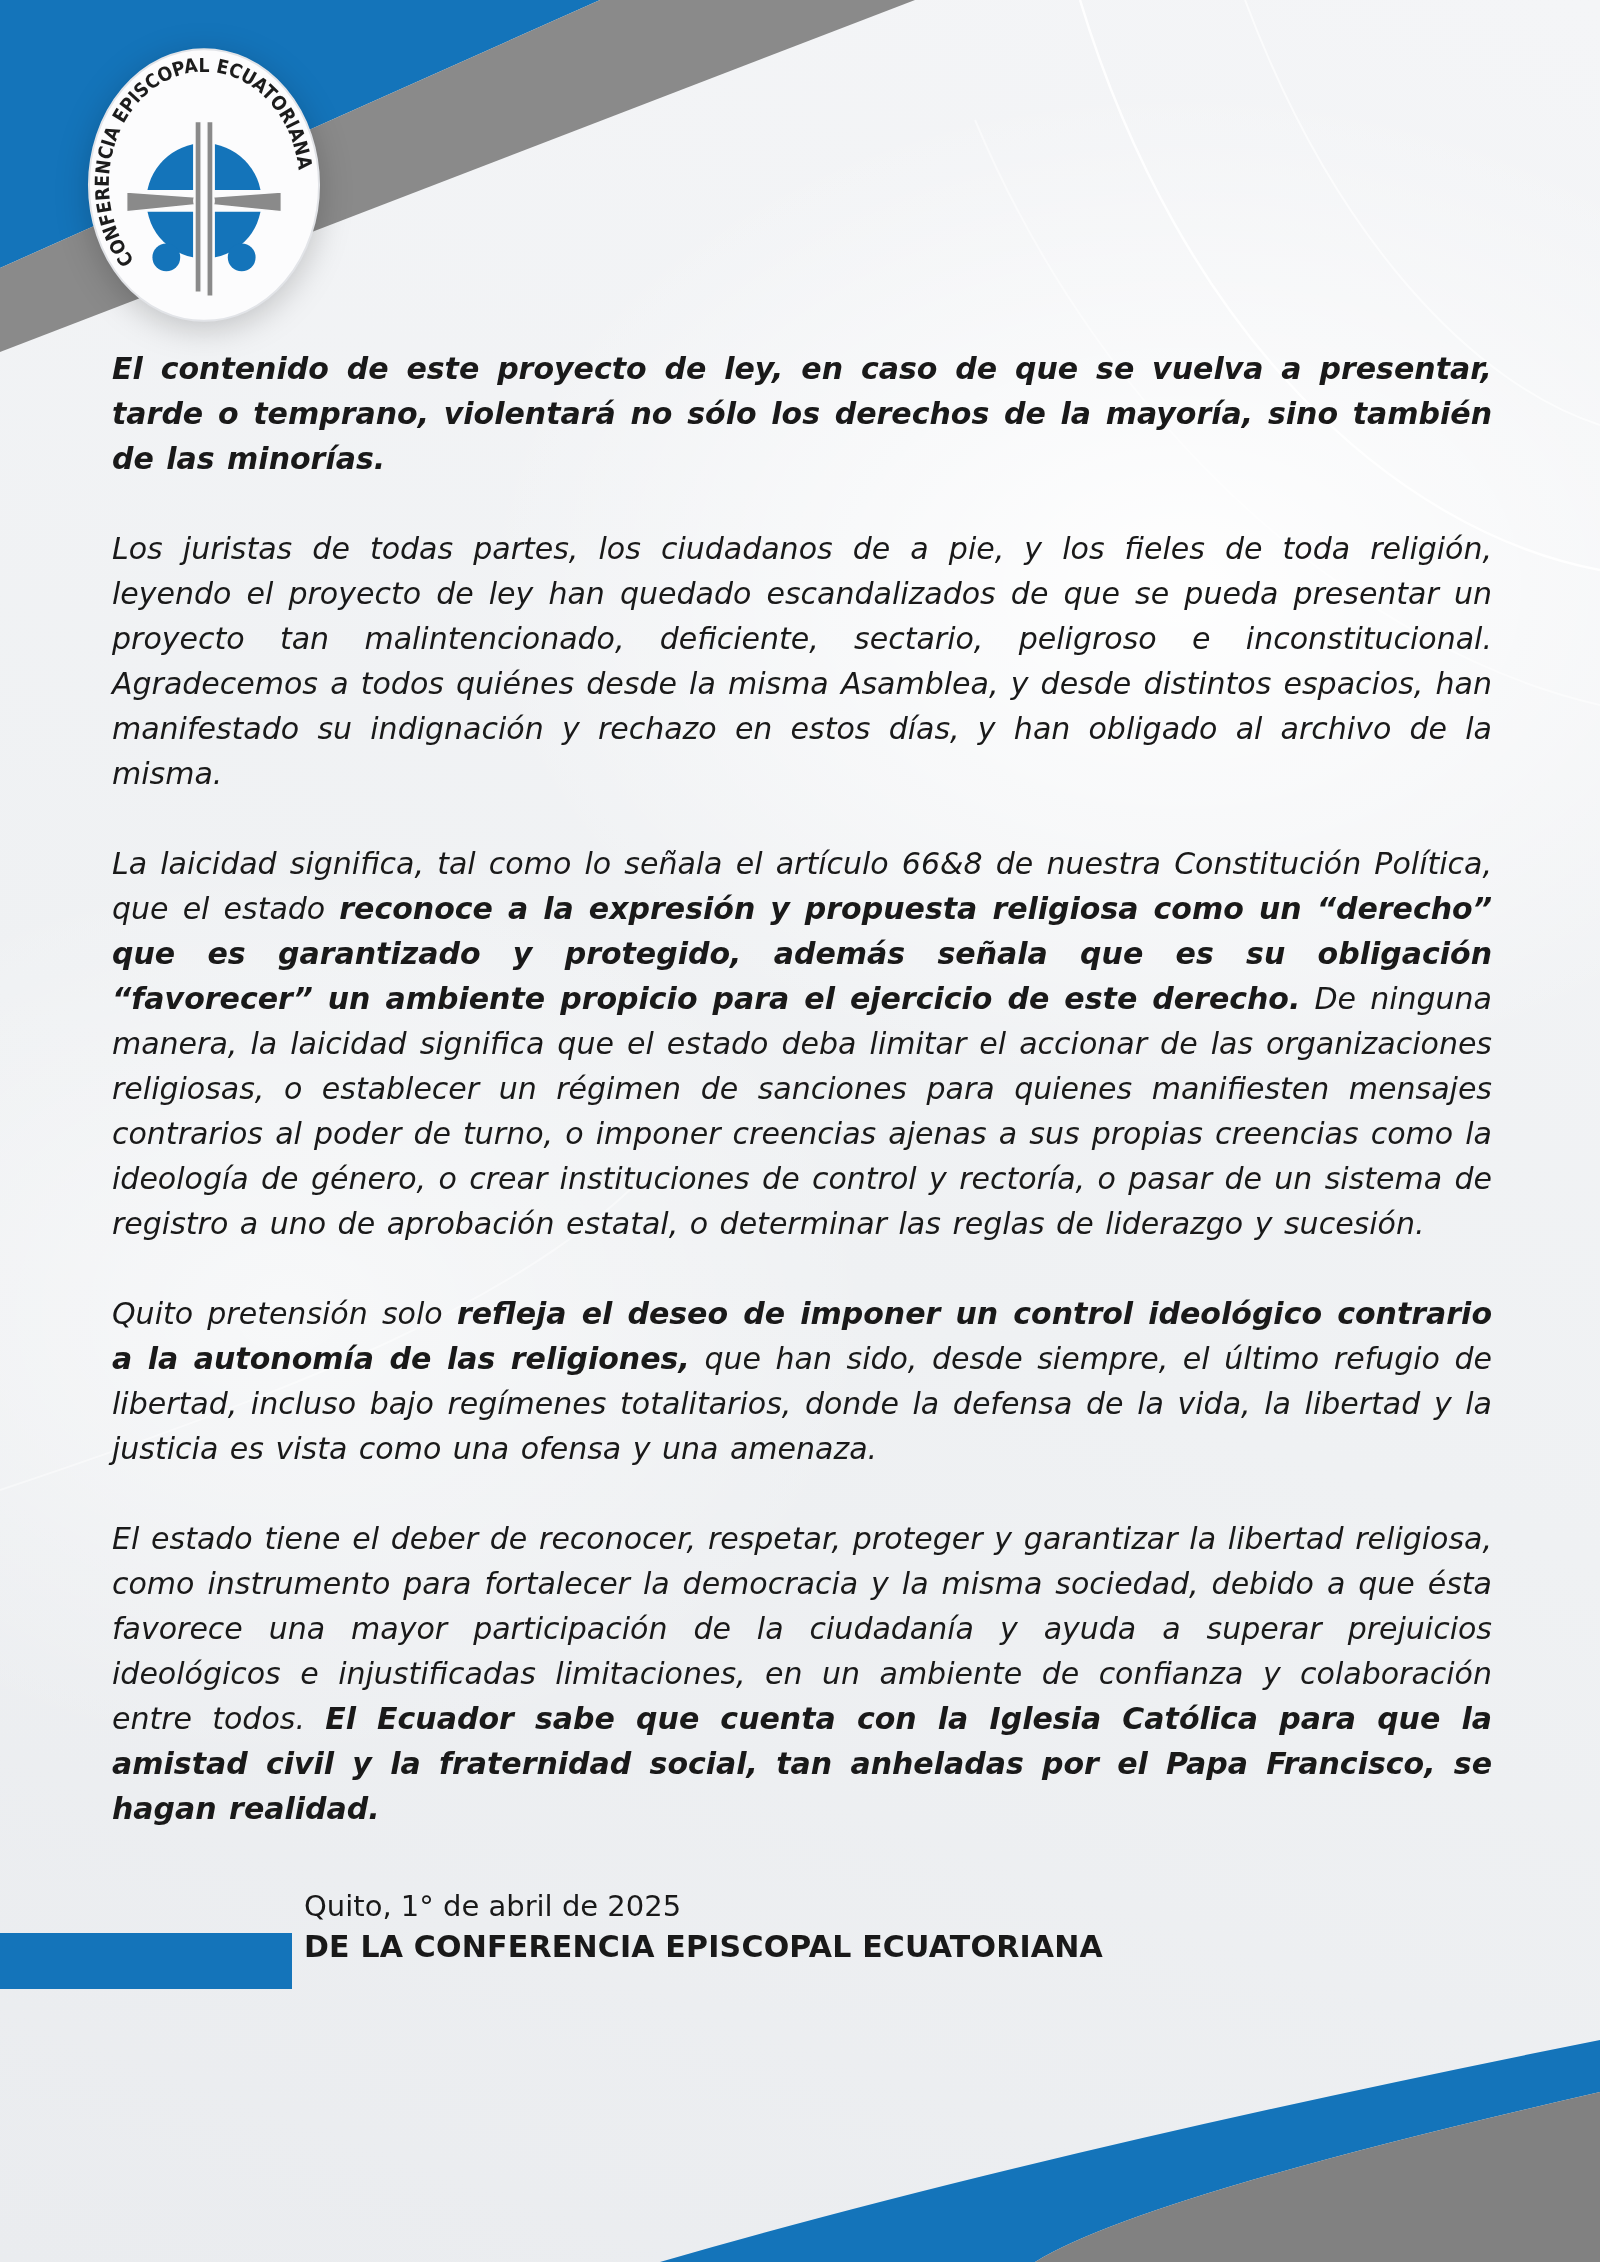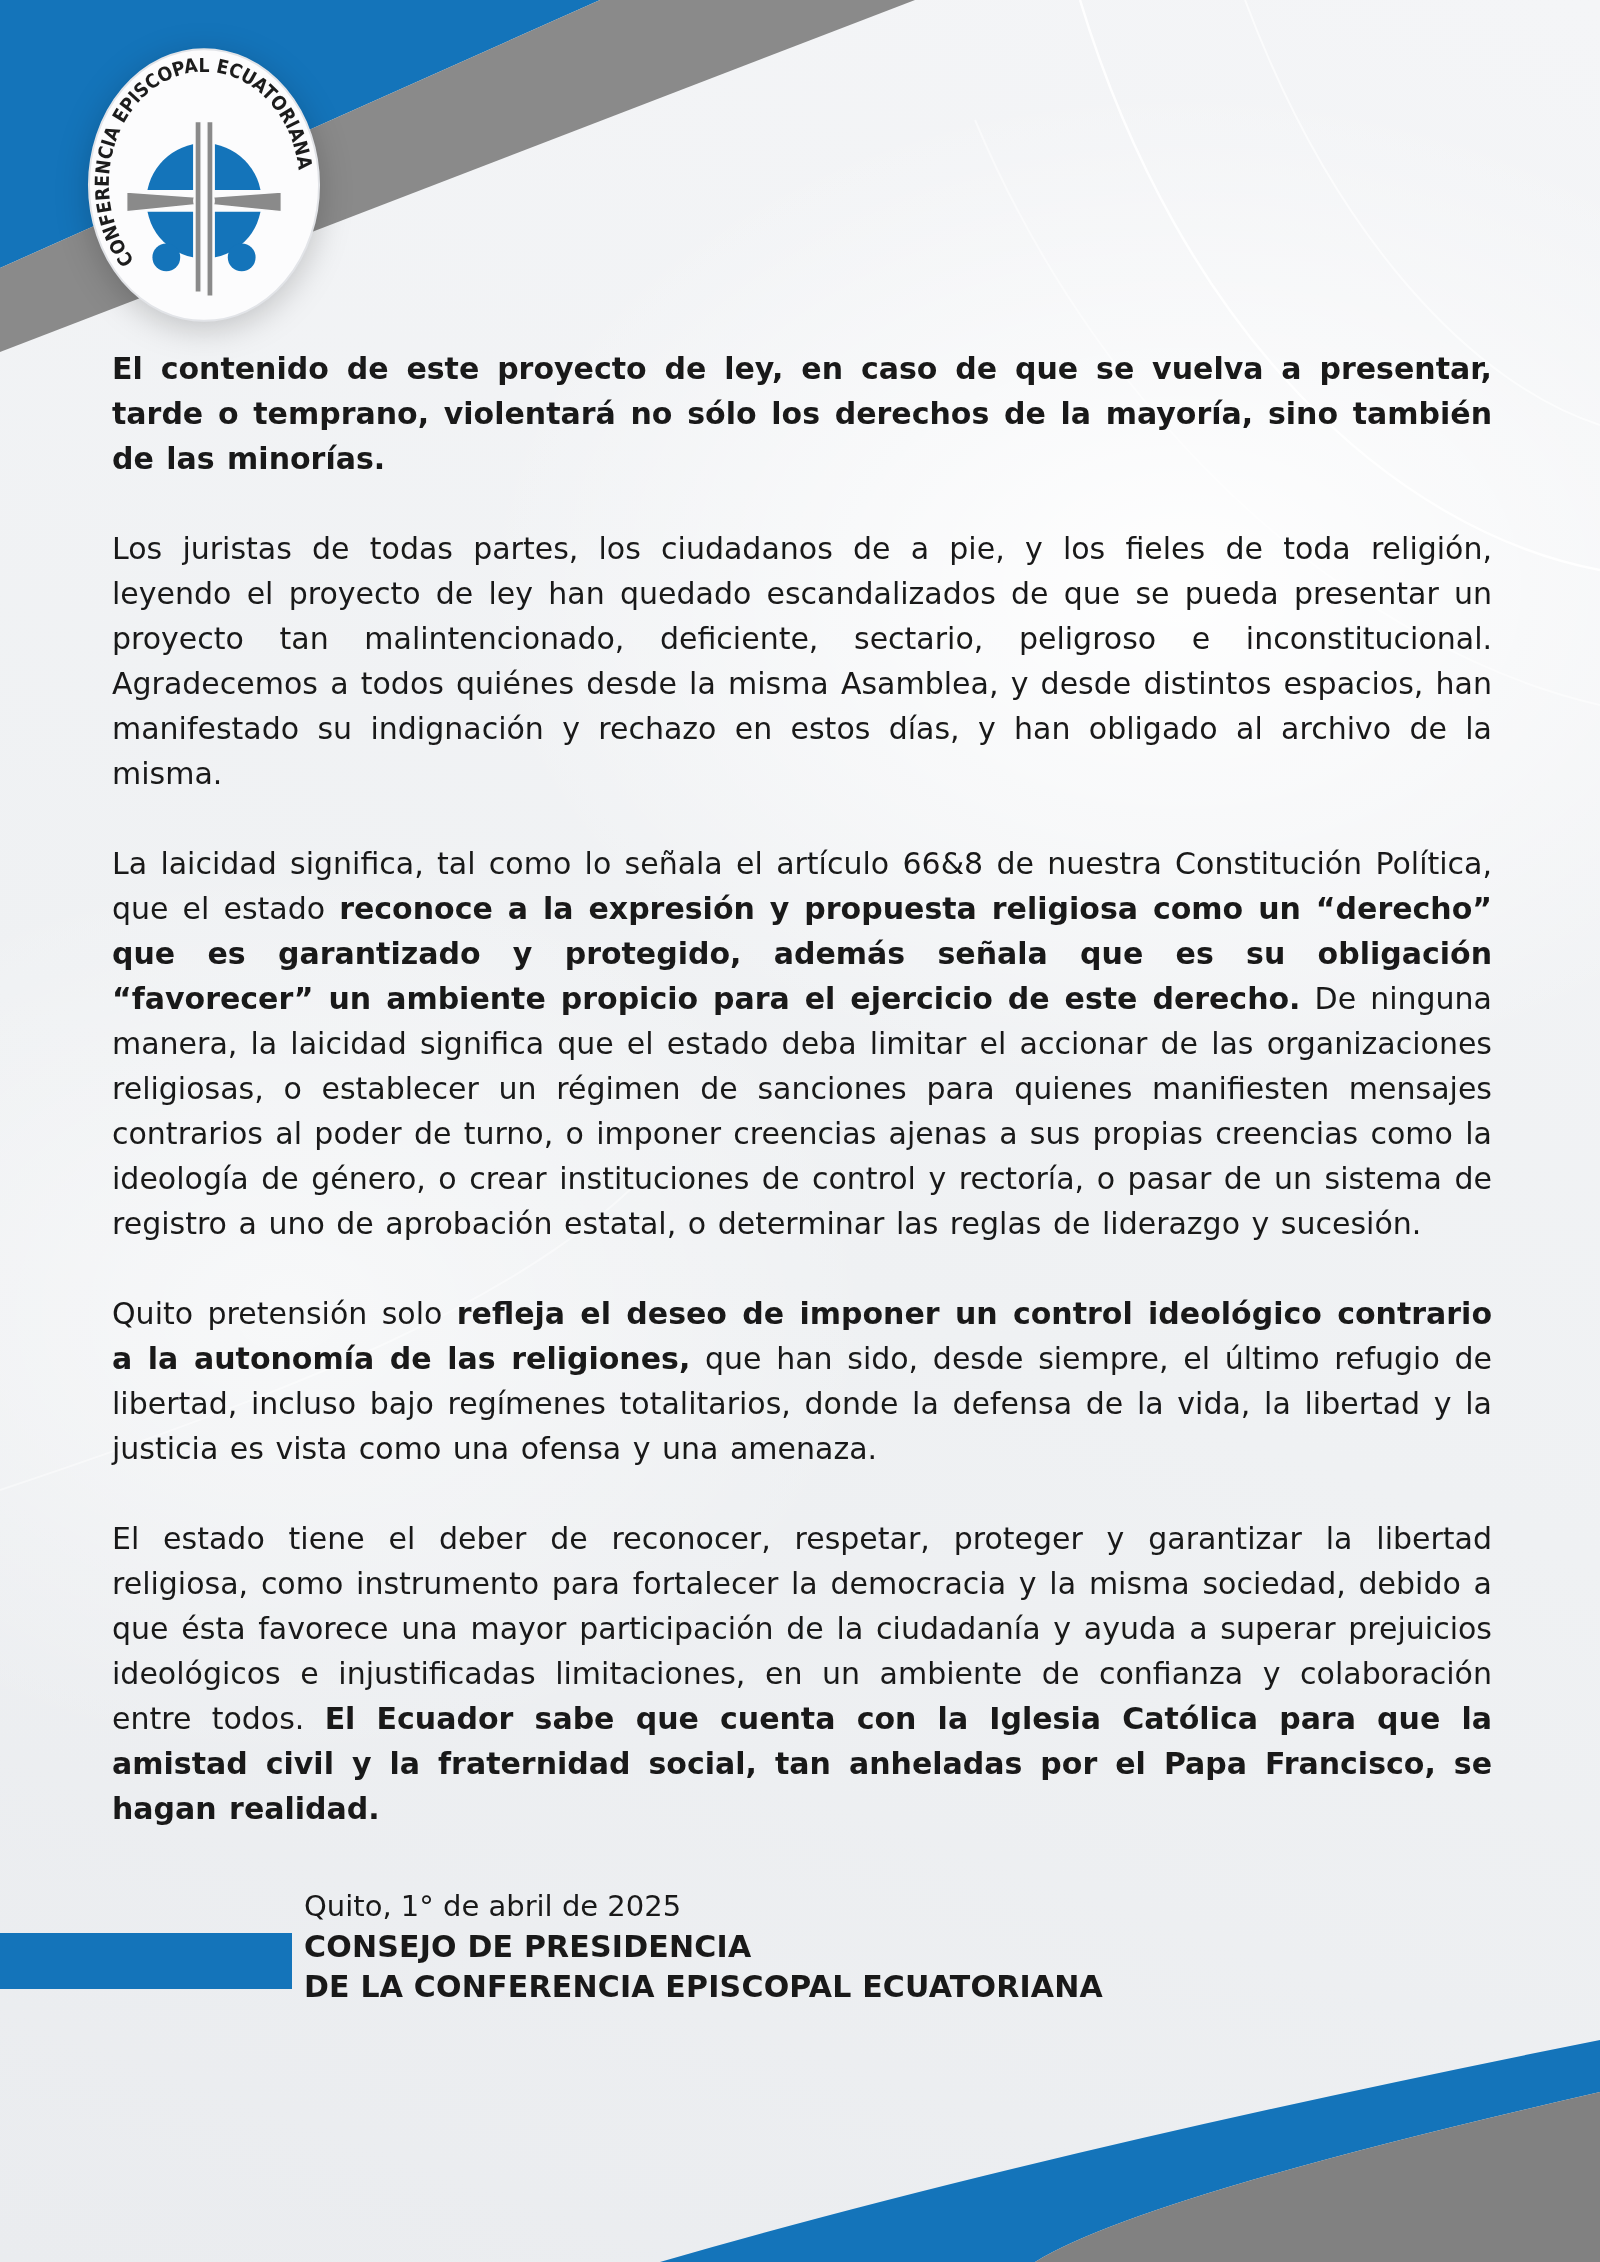--- a/index.html
+++ b/index.html
@@ -18,21 +18,21 @@
   svg{display:block}
   .deco{position:absolute;left:0;pointer-events:none;}
   .deco-top{top:0;z-index:1;}
   .deco-swirls{top:0;z-index:0;}
   .deco-bottom{bottom:0;z-index:1;}
   .logo{
     position:absolute;left:85px;top:46px;width:238px;height:278px;z-index:3;
     filter:drop-shadow(0 7px 16px rgba(0,0,0,.20));
   }
   .content{
-    position:absolute;left:112px;top:346px;width:1380px;z-index:2;
+    position:absolute;left:112px;top:346px;width:1380px;z-index:2;font-style:italic;
   }
   .para{
     margin:0 0 45px 0;
     font-size:30px;line-height:45px;
     text-align:justify;text-align-last:left;
     word-spacing:2px;
   }
   .para .b{font-weight:700;}
   .footer{position:absolute;left:304px;top:1886px;z-index:2;}
   .footer-date{font-size:29px;line-height:41px;}
@@ -84,21 +84,20 @@
     <p class="para"><span class="b">El contenido de este proyecto de ley, en caso de que se vuelva a presentar, tarde o temprano, violentará no sólo los derechos de la mayoría, sino también de las minorías.</span></p>
     <p class="para"><span>Los juristas de todas partes, los ciudadanos de a pie, y los fieles de toda religión, leyendo el proyecto de ley han quedado escandalizados de que se pueda presentar un proyecto tan malintencionado, deficiente, sectario, peligroso e inconstitucional. Agradecemos a todos quiénes desde la misma Asamblea, y desde distintos espacios, han manifestado su indignación y rechazo en estos días, y han obligado al archivo de la misma.</span></p>
     <p class="para"><span>La laicidad significa, tal como lo señala el artículo 66&amp;8 de nuestra Constitución Política, que el estado </span><span class="b">reconoce a la expresión y propuesta religiosa como un “derecho” que es garantizado y protegido, además señala que es su obligación “favorecer” un ambiente propicio para el ejercicio de este derecho.</span><span> De ninguna manera, la laicidad significa que el estado deba limitar el accionar de las organizaciones religiosas, o establecer un régimen de sanciones para quienes manifiesten mensajes contrarios al poder de turno, o imponer creencias ajenas a sus propias creencias como la ideología de género, o crear instituciones de control y rectoría, o pasar de un sistema de registro a uno de aprobación estatal, o determinar las reglas de liderazgo y sucesión.</span></p>
     <p class="para"><span>Quito pretensión solo </span><span class="b">refleja el deseo de imponer un control ideológico contrario a la autonomía de las religiones,</span><span> que han sido, desde siempre, el último refugio de libertad, incluso bajo regímenes totalitarios, donde la defensa de la vida, la libertad y la justicia es vista como una ofensa y una amenaza.</span></p>
     <p class="para"><span>El estado tiene el deber de reconocer, respetar, proteger y garantizar la libertad religiosa, como instrumento para fortalecer la democracia y la misma sociedad, debido a que ésta favorece una mayor participación de la ciudadanía y ayuda a superar prejuicios ideológicos e injustificadas limitaciones, en un ambiente de confianza y colaboración entre todos. </span><span class="b">El Ecuador sabe que cuenta con la Iglesia Católica para que la amistad civil y la fraternidad social, tan anheladas por el Papa Francisco, se hagan realidad.</span></p>
   </div>
 
   <div class="accent-bar"></div>
   <div class="footer">
     <div class="footer-date">Quito, 1° de abril de 2025</div>
-    <div class="footer-bold">CONSEJO DE PRESIDENCIA</div>
     <div class="footer-bold">DE LA CONFERENCIA EPISCOPAL ECUATORIANA</div>
   </div>
 
   <svg class="deco deco-bottom" width="1600" height="300" viewBox="0 0 1600 300">
     <path d="M660,300 Q1040,190 1600,78 L1600,130 Q1140,235 1035,300 Z" fill="#1474ba"></path>
     <path d="M1035,300 Q1140,235 1600,130 L1600,300 Z" fill="#818181"></path>
   </svg>
 
 </div>
 

